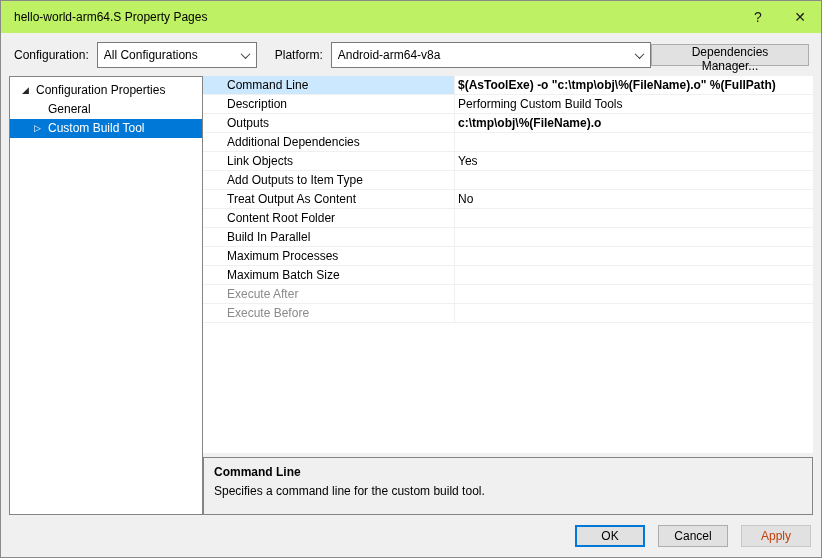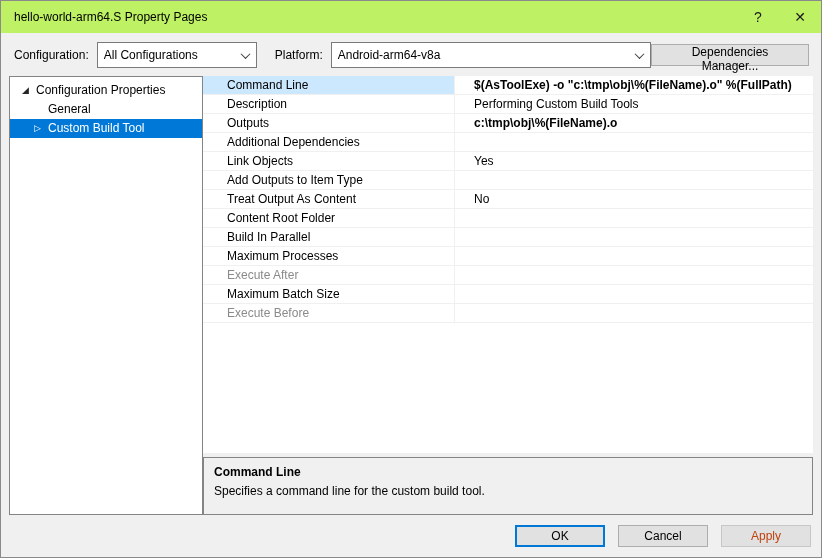--- a/index.html
+++ b/index.html
@@ -50,33 +50,33 @@
   .tree-item.level-1 { padding-left:24px; }
   .tree-item .arrow { display:inline-block; width:14px; font-size:9px; color:#262626; flex:none; }
   .tree-item.selected { background:#0078d7; color:#fff; }
   .tree-item.selected .arrow { color:#fff; }
   .right-col { flex:1; display:flex; flex-direction:column; }
   
   .grid { flex:1; background:#fff; overflow:hidden; }
   .grid-row { display:flex; height:19px; line-height:18px; border-bottom:1px solid #f0f0f0; }
   .grid-row .cell { overflow:hidden; white-space:nowrap; }
   .grid-row .name { width:252px; flex:none; padding-left:24px; border-right:1px solid #f0f0f0; }
-  .grid-row .value { flex:1; padding-left:19px; }
+  .grid-row .value { flex:1; padding-left:3px; }
   .grid-row.selected .name { background:#cce8ff; }
   .grid-row.bold .value { font-weight:bold; }
   .grid-row.disabled .name, .grid-row.disabled .value { color:#8a8a8a; }
   
   .desc-panel {
     height:58px; margin-top:4px; background:#f0f0f0; border:1px solid #848484;
     padding:7px 10px;
   }
   .desc-title { font-weight:bold; margin-bottom:5px; }
   
   .footer { position:absolute; right:10px; bottom:10px; display:flex; gap:13px; }
-  .footer .btn { width:90px; text-align:center; padding:0; }
+  .footer .btn { width:70px; text-align:center; padding:0; }
   .btn-ok { border:1px solid #0078d7; box-shadow:inset 0 0 0 1px #0078d7; }
   .btn-apply { border:1px solid #c7c7c7; color:#c2410c; }
 </style>
 </head>
 <body>
 
 <div class="window">
 
   <div class="titlebar">
     <span class="title">hello-world-arm64.S Property Pages</span>
@@ -171,27 +171,27 @@
           <div class="grid-row">
             <div class="cell name">Build In Parallel</div>
             <div class="cell value"></div>
           </div>
 
           <div class="grid-row">
             <div class="cell name">Maximum Processes</div>
             <div class="cell value"></div>
           </div>
 
+          <div class="grid-row">
+            <div class="cell name">Maximum Batch Size</div>
+            <div class="cell value"></div>
+          </div>
+
           <div class="grid-row disabled">
             <div class="cell name">Execute After</div>
-            <div class="cell value"></div>
-          </div>
-
-          <div class="grid-row">
-            <div class="cell name">Maximum Batch Size</div>
             <div class="cell value"></div>
           </div>
 
           <div class="grid-row disabled">
             <div class="cell name">Execute Before</div>
             <div class="cell value"></div>
           </div>
         </div>
 
       <div class="desc-panel">

